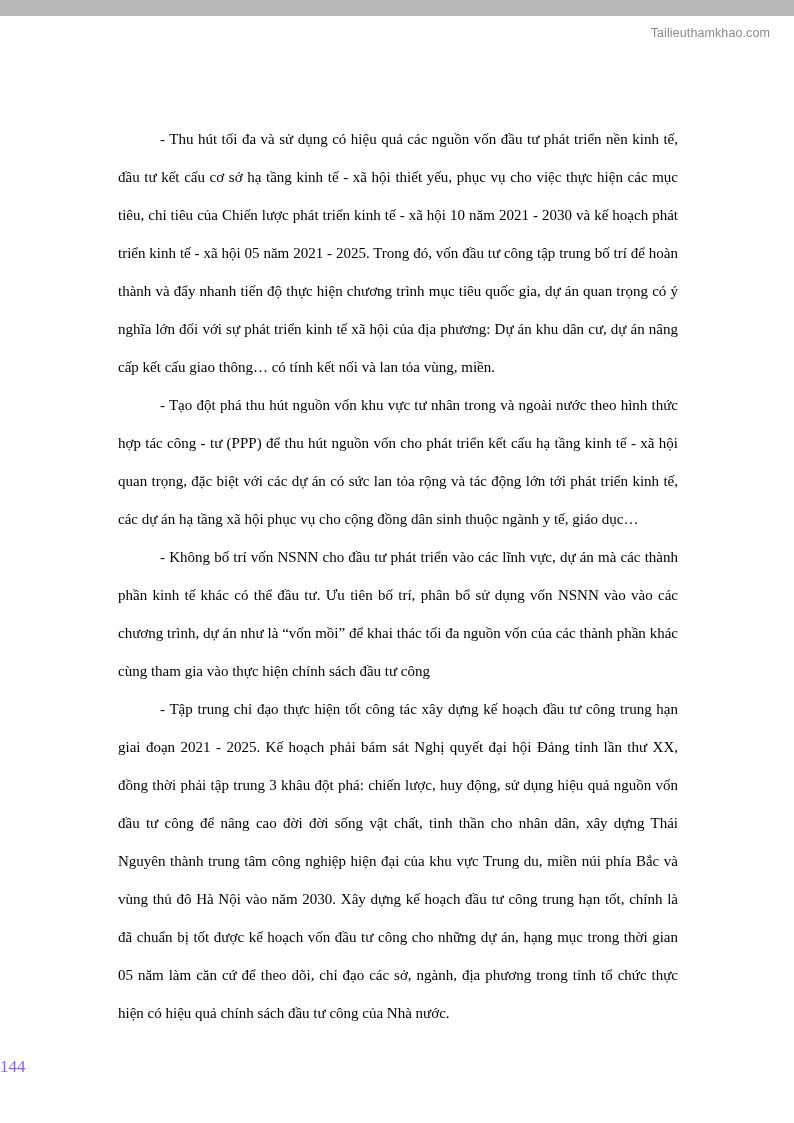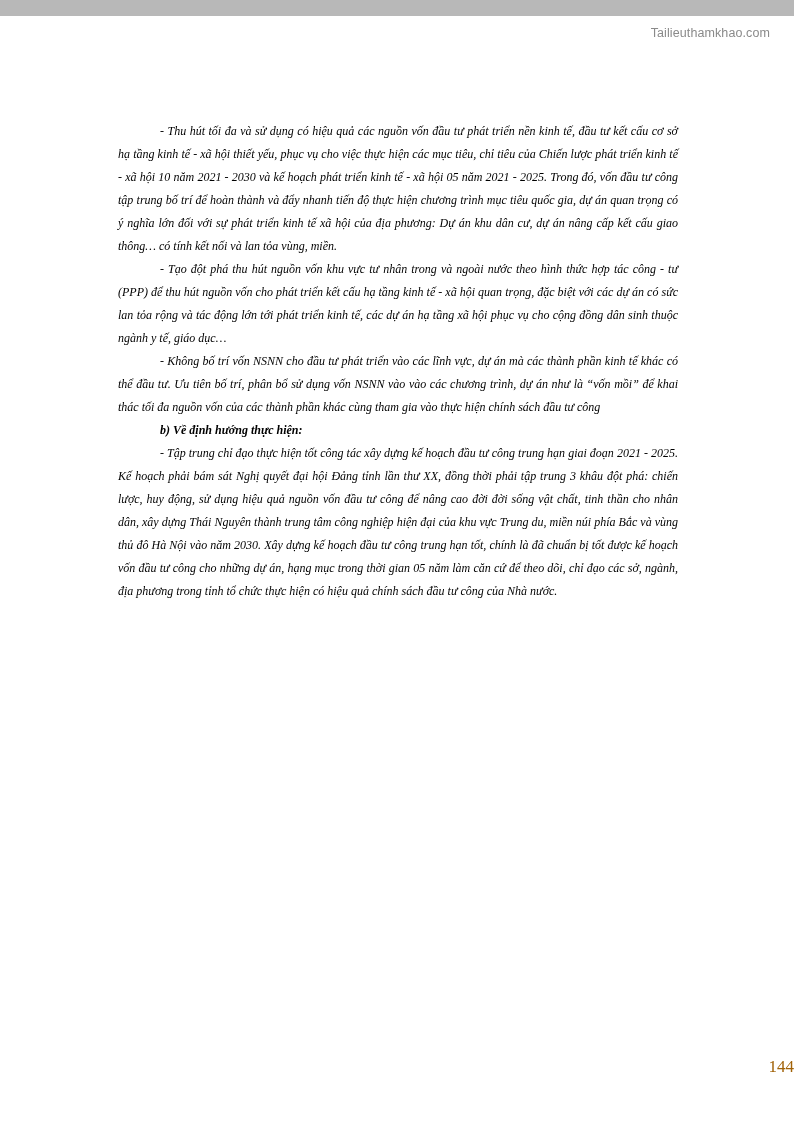--- a/index.html
+++ b/index.html
@@ -30,53 +30,51 @@
     white-space: nowrap;
   }
   .content {
     position: absolute;
     left: 118px;
     top: 104px;
     width: 560px;
   }
   p.para {
     margin: 0;
-    font-size: 12px;
-    line-height: 23px;
+    font-size: 15px;
+    line-height: 38px;
     text-align: justify;
     text-justify: inter-word;
     text-indent: 42px;
     color: #000000;
     hyphens: none;
-    font-style: italic;
   }
   p.para.bold {
     font-weight: bold;
   }
   .pagenum {
     position: absolute;
     left: 0;
     right: 0;
     top: 1041px;
-    text-align: right;
+    text-align: left;
     font-size: 17px;
-    color: #a16207;
+    color: #8b5cf6;
   }
 </style>
 </head>
 <body>
 
 <div class="page">
 
   <div class="watermark">Tailieuthamkhao.com</div>
 
   <div class="content">
     <p class="para">- Thu hút tối đa và sử dụng có hiệu quả các nguồn vốn đầu tư phát triển nền kinh tế, đầu tư kết cấu cơ sở hạ tầng kinh tế - xã hội thiết yếu, phục vụ cho việc thực hiện các mục tiêu, chỉ tiêu của Chiến lược phát triển kinh tế - xã hội 10 năm 2021 - 2030 và kế hoạch phát triển kinh tế - xã hội 05 năm 2021 - 2025. Trong đó, vốn đầu tư công tập trung bố trí để hoàn thành và đẩy nhanh tiến độ thực hiện chương trình mục tiêu quốc gia, dự án quan trọng có ý nghĩa lớn đối với sự phát triển kinh tế xã hội của địa phương: Dự án khu dân cư, dự án nâng cấp kết cấu giao thông… có tính kết nối và lan tỏa vùng, miền.</p>
     <p class="para">- Tạo đột phá thu hút nguồn vốn khu vực tư nhân trong và ngoài nước theo hình thức hợp tác công - tư (PPP) để thu hút nguồn vốn cho phát triển kết cấu hạ tầng kinh tế - xã hội quan trọng, đặc biệt với các dự án có sức lan tỏa rộng và tác động lớn tới phát triển kinh tế, các dự án hạ tầng xã hội phục vụ cho cộng đồng dân sinh thuộc ngành y tế, giáo dục…</p>
     <p class="para">- Không bố trí vốn NSNN cho đầu tư phát triển vào các lĩnh vực, dự án mà các thành phần kinh tế khác có thể đầu tư. Ưu tiên bố trí, phân bổ sử dụng vốn NSNN vào vào các chương trình, dự án như là “vốn mồi” để khai thác tối đa nguồn vốn của các thành phần khác cùng tham gia vào thực hiện chính sách đầu tư công</p>
-    <p class="para bold">b) Về định hướng thực hiện:</p>
     <p class="para">- Tập trung chỉ đạo thực hiện tốt công tác xây dựng kế hoạch đầu tư công trung hạn giai đoạn 2021 - 2025. Kế hoạch phải bám sát Nghị quyết đại hội Đảng tỉnh lần thư XX, đồng thời phải tập trung 3 khâu đột phá: chiến lược, huy động, sử dụng hiệu quả nguồn vốn đầu tư công để nâng cao đời đời sống vật chất, tinh thần cho nhân dân, xây dựng Thái Nguyên thành trung tâm công nghiệp hiện đại của khu vực Trung du, miền núi phía Bắc và vùng thủ đô Hà Nội vào năm 2030. Xây dựng kế hoạch đầu tư công trung hạn tốt, chính là đã chuẩn bị tốt được kế hoạch vốn đầu tư công cho những dự án, hạng mục trong thời gian 05 năm làm căn cứ để theo dõi, chỉ đạo các sở, ngành, địa phương trong tỉnh tổ chức thực hiện có hiệu quả chính sách đầu tư công của Nhà nước.</p>
 
   </div>
 
   <div class="pagenum">144</div>
 
 </div>
 
 </body></html>

